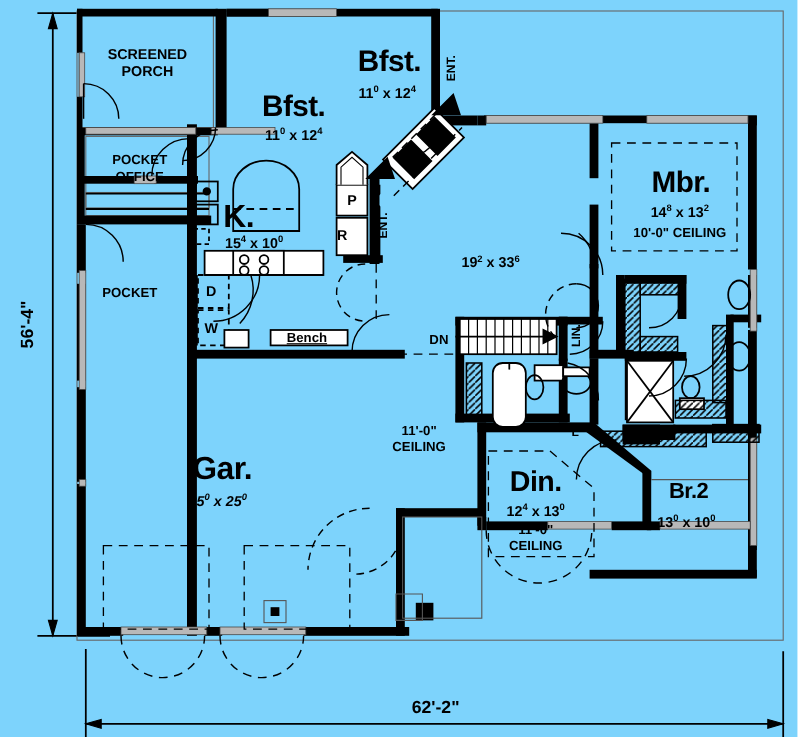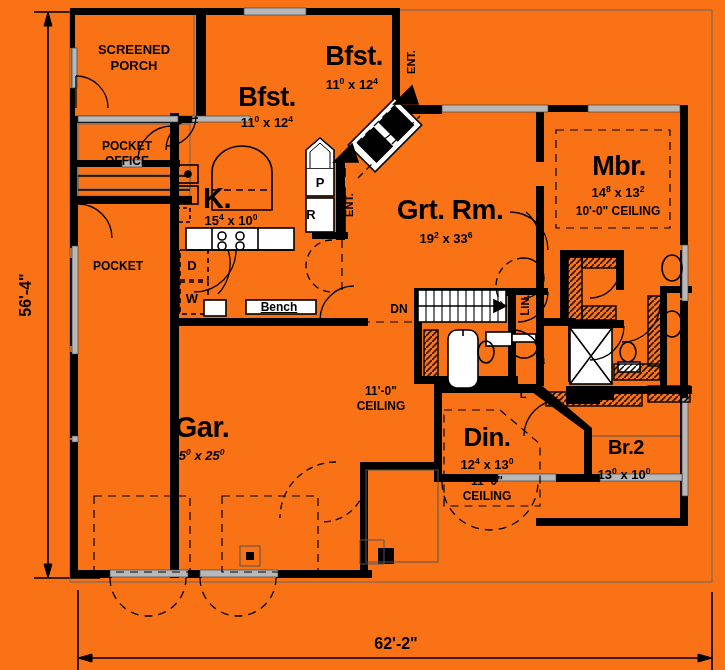--- a/index.html
+++ b/index.html
@@ -1,18 +1,18 @@
 <!DOCTYPE html>
 <html><head>
 <meta charset="utf-8">
 <title>Floor Plan</title>
 <style>
   html,body{margin:0;padding:0;background:#ffffff;}
   body{font-family:"Liberation Sans", sans-serif;}
-  #plan{position:relative;width:725px;height:670px;background:#f97316;overflow:hidden;}
+  #plan{position:relative;width:725px;height:670px;background:#7dd3fc;overflow:hidden;}
   .lyr{position:absolute;left:0;top:0;width:725px;height:670px;}
   .lbl{position:absolute;color:#000;white-space:nowrap;line-height:1;}
   .rmname{font-weight:bold;letter-spacing:-0.5px;}
   .dim{font-weight:bold;}
   .sup{font-size:0.66em;vertical-align:super;font-weight:bold;}
   .ctr{transform:translate(-50%,-50%);text-align:center;}
   .vert{transform-origin:50% 50%;}
   .smallcap{font-weight:bold;}
   svg{display:block;}
 </style>
@@ -362,21 +362,20 @@
     <span>12</span><span class="sup">4</span>
   </div>
 
   <div class="lbl ctr rmname" style="left:217px;top:198px;font-size:29px;">K.</div>
   <div class="lbl ctr dim" style="left:231px;top:220px;font-size:13px;">
     <span>15</span><span class="sup">4</span>
     <span>x</span>
     <span>10</span><span class="sup">0</span>
   </div>
 
-  <div class="lbl ctr rmname" style="left:450px;top:210px;font-size:28px;">Grt. Rm.</div>
   <div class="lbl ctr dim" style="left:446px;top:238px;font-size:13px;">
     <span>19</span><span class="sup">2</span>
     <span>x</span>
     <span>33</span><span class="sup">6</span>
   </div>
 
   <div class="lbl ctr rmname" style="left:619px;top:166px;font-size:27px;">Mbr.</div>
   <div class="lbl ctr dim" style="left:618px;top:192px;font-size:13px;">
     <span>14</span><span class="sup">8</span>
     <span>x</span>

